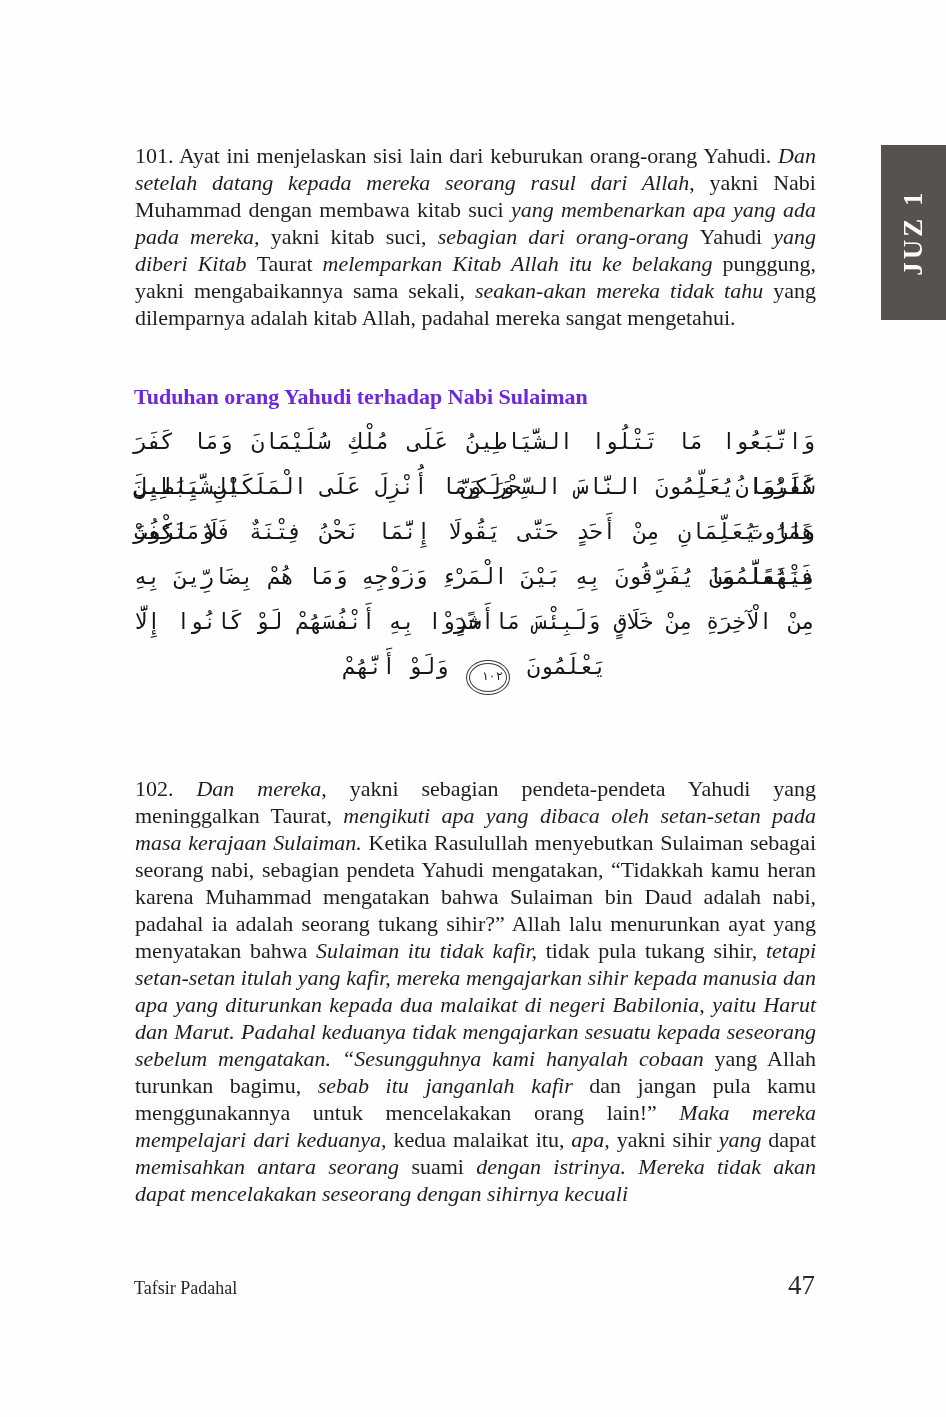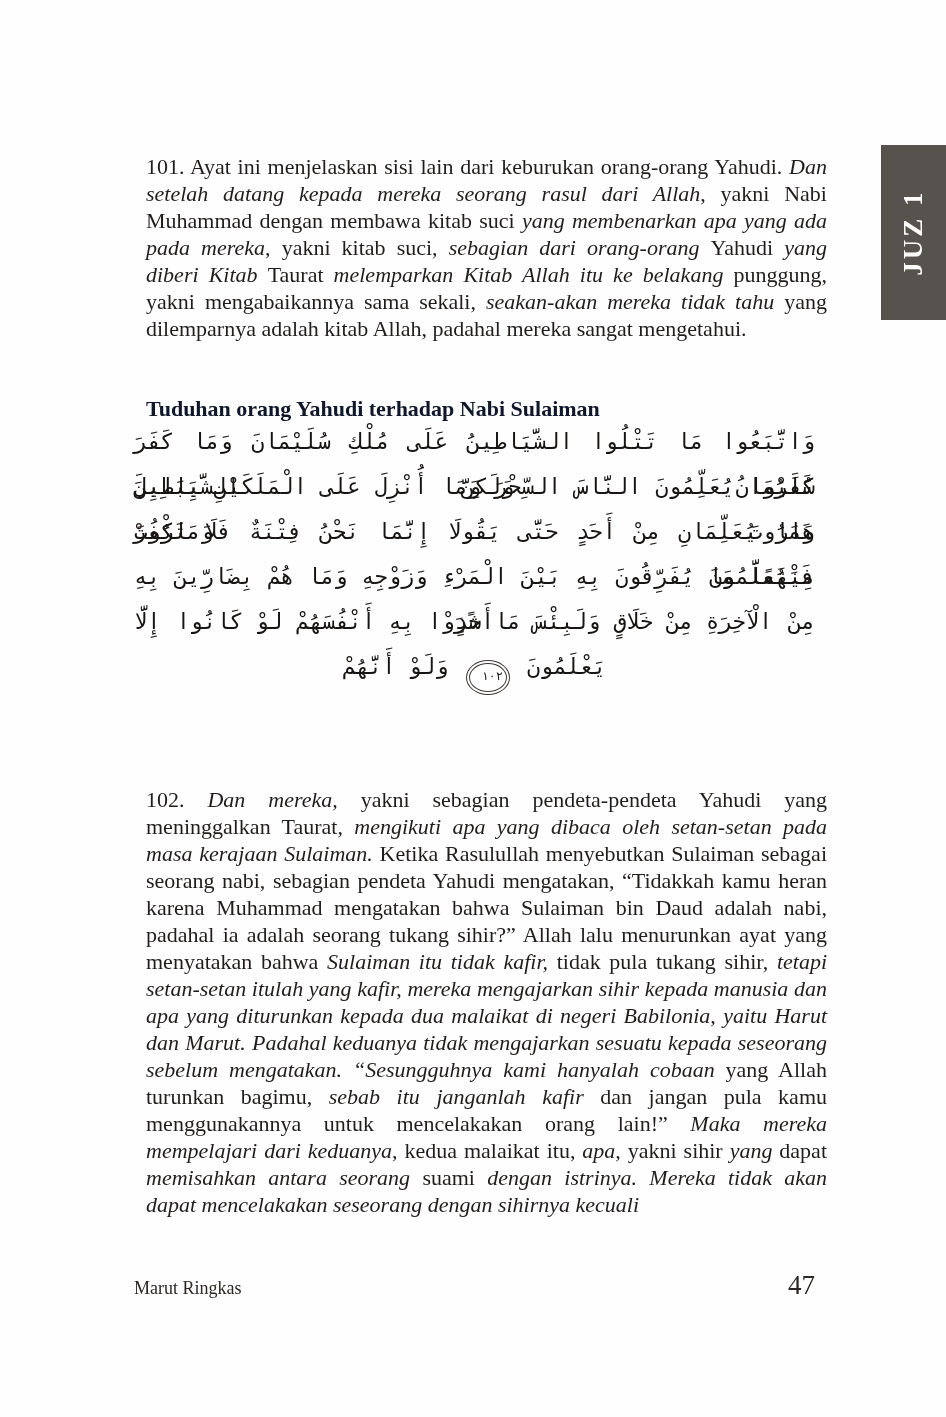--- a/index.html
+++ b/index.html
@@ -21,33 +21,33 @@
     transform:rotate(-90deg);
     white-space:nowrap;
     color:#fdfcfa;
     font-family:"Liberation Serif", serif;
     font-weight:bold;
     font-size:27px;
     letter-spacing:3px;
   }
   
   .body-par{
-    position:absolute;left:134px;width:681px;margin:12px;
+    position:absolute;left:134px;width:681px;margin:1px;
     font-size:22px;line-height:27px;
     text-align:justify;
     color:#201e1c;
   }
   .p101{top:141px;}
   .p102{top:774px;}
   .it{font-style:italic;}
   
   .section-heading{
-    position:absolute;left:134px;top:383px;margin:12px;
+    position:absolute;left:134px;top:383px;margin:0;
     font-size:22px;line-height:27px;font-weight:bold;
-    color:#0f172a;
+    color:#6d28d9;
   }
   
   .quran{
     position:absolute;left:134px;top:421px;width:681px;
     direction:rtl;
     font-family:Liberation Mono, monospace;
     color:#171513;
   }
   .q-line{
     font-size:22px;
@@ -98,17 +98,17 @@
       <div class="q-line"><span>وَاتَّبَعُوا مَا تَتْلُوا الشَّيَاطِينُ عَلَى مُلْكِ سُلَيْمَانَ وَمَا كَفَرَ سُلَيْمَانُ وَلَكِنَّ الشَّيَاطِينَ</span> </div>
       <div class="q-line"><span>كَفَرُوا يُعَلِّمُونَ النَّاسَ السِّحْرَ وَمَا أُنْزِلَ عَلَى الْمَلَكَيْنِ بِبَابِلَ هَارُوتَ وَمَارُوتَ</span> </div>
       <div class="q-line"><span>وَمَا يُعَلِّمَانِ مِنْ أَحَدٍ حَتَّى يَقُولَا إِنَّمَا نَحْنُ فِتْنَةٌ فَلَا تَكْفُرْ فَيَتَعَلَّمُونَ</span> </div>
       <div class="q-line"><span>مِنْهُمَا مَا يُفَرِّقُونَ بِهِ بَيْنَ الْمَرْءِ وَزَوْجِهِ وَمَا هُمْ بِضَارِّينَ بِهِ مِنْ أَحَدٍ إِلَّا</span> </div>
       <div class="q-line"><span>الْآخِرَةِ مِنْ خَلَاقٍ وَلَبِئْسَ مَا شَرَوْا بِهِ أَنْفُسَهُمْ لَوْ كَانُوا يَعْلَمُونَ</span> <span class="ayah-mark">١٠٢</span> <span>وَلَوْ أَنَّهُمْ</span> </div>
     </div>
 
   <p class="body-par p102"><span>102. </span><span class="it">Dan mereka,</span><span> yakni sebagian pendeta-pendeta Yahudi yang meninggalkan Taurat, </span><span class="it">mengikuti apa yang dibaca oleh setan-setan pada masa kerajaan Sulaiman.</span><span> Ketika Rasulullah menyebutkan Sulaiman sebagai seorang nabi, sebagian pendeta Yahudi mengatakan, “Tidakkah kamu heran karena Muhammad mengatakan bahwa Sulaiman bin Daud adalah nabi, padahal ia adalah seorang tukang sihir?” Allah  lalu menurunkan ayat yang menyatakan bahwa </span><span class="it">Sulaiman itu tidak kafir,</span><span> tidak pula tukang sihir, </span><span class="it">tetapi setan-setan itulah yang kafir, mereka mengajarkan sihir kepada manusia dan apa yang diturunkan kepada dua malaikat di negeri Babilonia, yaitu Harut dan Marut. Padahal keduanya tidak mengajarkan sesuatu kepada seseorang sebelum mengatakan. “Sesungguhnya kami hanyalah cobaan</span><span> yang Allah turunkan bagimu, </span><span class="it">sebab itu janganlah kafir</span><span> dan jangan pula kamu menggunakannya untuk mencelakakan orang lain!” </span><span class="it">Maka mereka mempelajari dari keduanya,</span><span> kedua malaikat itu, </span><span class="it">apa,</span><span> yakni sihir </span><span class="it">yang</span><span> dapat </span><span class="it">memisahkan antara seorang</span><span> suami </span><span class="it">dengan istrinya.</span><span> </span><span class="it">Mereka tidak akan dapat mencelakakan seseorang dengan sihirnya kecuali</span></p>
 
   <div class="footer">
-    <span class="footer-title">Marut Ringkas</span>
+    <span class="footer-title">Tafsir Padahal</span>
     <span class="pageno">47</span>
   </div>
 
 </div>
 
 </body></html>

